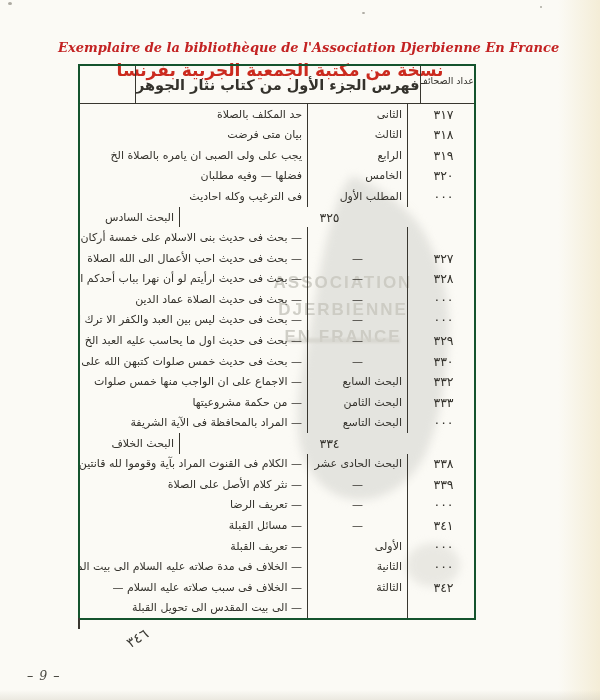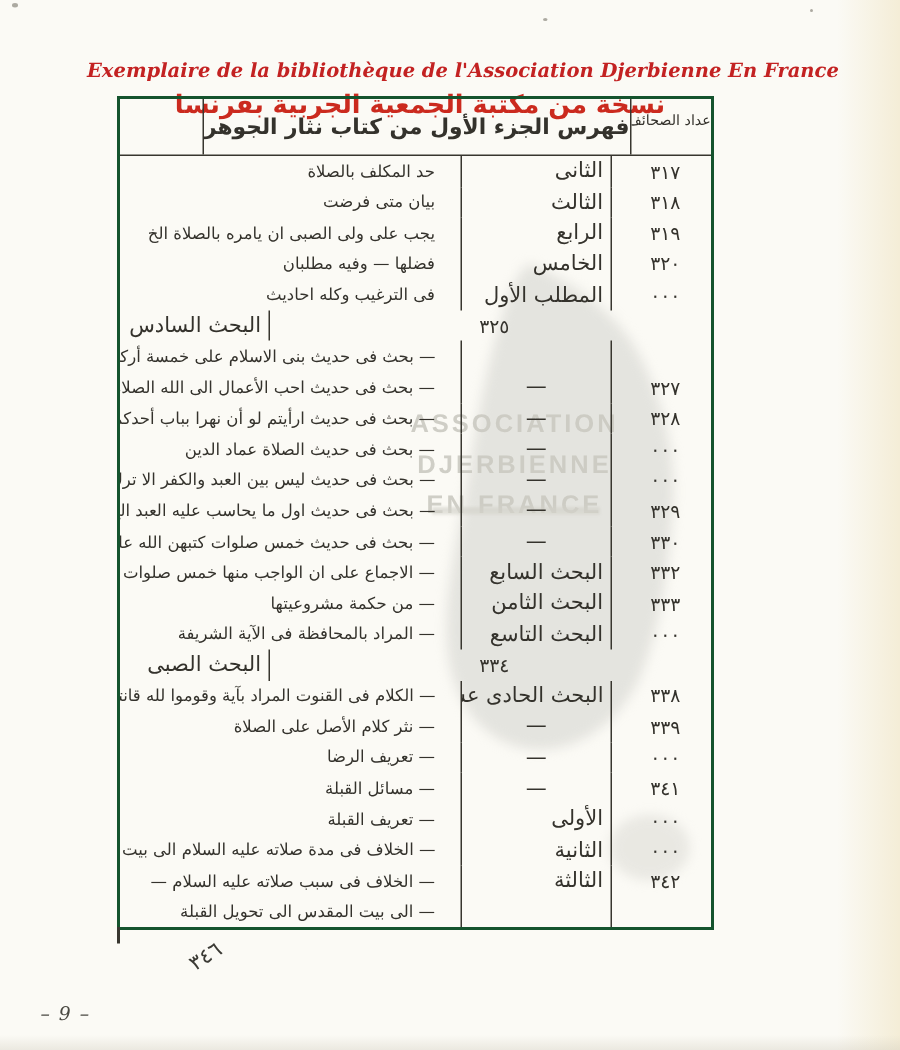--- a/index.html
+++ b/index.html
@@ -58,28 +58,28 @@
   }
   .h-pages {
     width:68px; border-left:1.3px solid #38362f; box-sizing:border-box;
     direction:rtl; font-size:9.5px; display:flex; align-items:center;
     justify-content:center; padding-bottom:8px; white-space:nowrap; overflow:hidden;
   }
   .tbody { flex:1; display:flex; flex-direction:column; }
   .trow { flex:1; display:flex; min-height:0; }
   .c-desc {
     width:228px; box-sizing:border-box; border-right:1.3px solid #38362f;
-    direction:rtl; text-align:right; padding-right:17px; padding-left:2px;
+    direction:rtl; text-align:right; padding-right:5px; padding-left:2px;
     font-size:11px; white-space:nowrap; overflow:hidden;
     display:flex; align-items:center; justify-content:flex-start;
   }
   .c-chap {
     width:100px; box-sizing:border-box; border-right:1.3px solid #38362f;
     direction:rtl; padding-right:5px;
-    font-size:14px; white-space:nowrap; overflow:hidden;
+    font-size:11px; white-space:nowrap; overflow:hidden;
     display:flex; align-items:center; justify-content:flex-start;
   }
   .c-chap.dash { justify-content:center; padding-right:0; }
   .c-page {
     flex:1; text-align:center; font-size:12.5px; letter-spacing:5px;
     display:flex; align-items:center; justify-content:center;
     padding-left:5px; 
   }
   .border-tail { position:absolute; left:78px; top:618px; width:2px; height:11px; background:#38362f; }
   .hw-num {
@@ -199,21 +199,21 @@
           <div class="c-desc">— من حكمة مشروعيتها</div>
           <div class="c-chap">البحث الثامن</div>
           <div class="c-page">٣٣٣</div>
         </div>
         <div class="trow">
           <div class="c-desc">— المراد بالمحافظة فى الآية الشريفة</div>
           <div class="c-chap">البحث التاسع</div>
           <div class="c-page">٠٠٠</div>
         </div>
         <div class="trow">
-          <div class="c-chap">البحث الصبى</div>
+          <div class="c-chap">البحث الخلاف</div>
           <div class="c-page">٣٣٤</div>
         </div>
         <div class="trow">
           <div class="c-desc">— الكلام فى القنوت المراد بآية وقوموا لله قانتين</div>
           <div class="c-chap">البحث الحادى عشر</div>
           <div class="c-page">٣٣٨</div>
         </div>
         <div class="trow">
           <div class="c-desc">— نثر كلام الأصل على الصلاة</div>
           <div class="c-chap dash">—</div>

